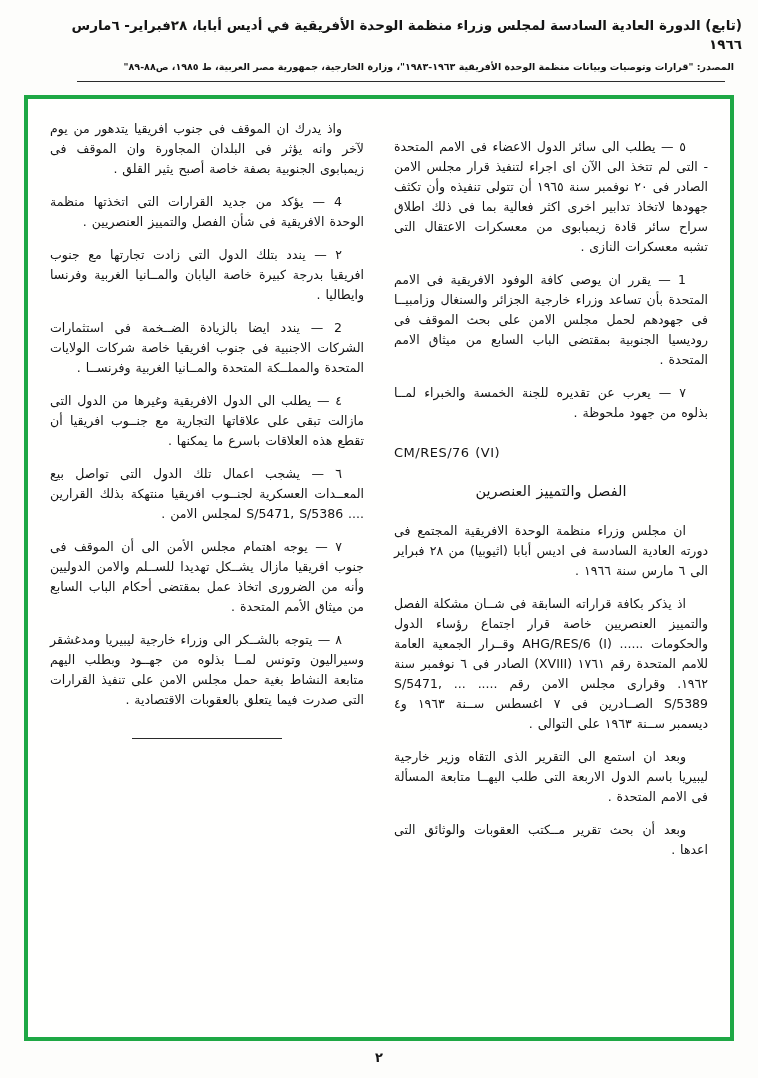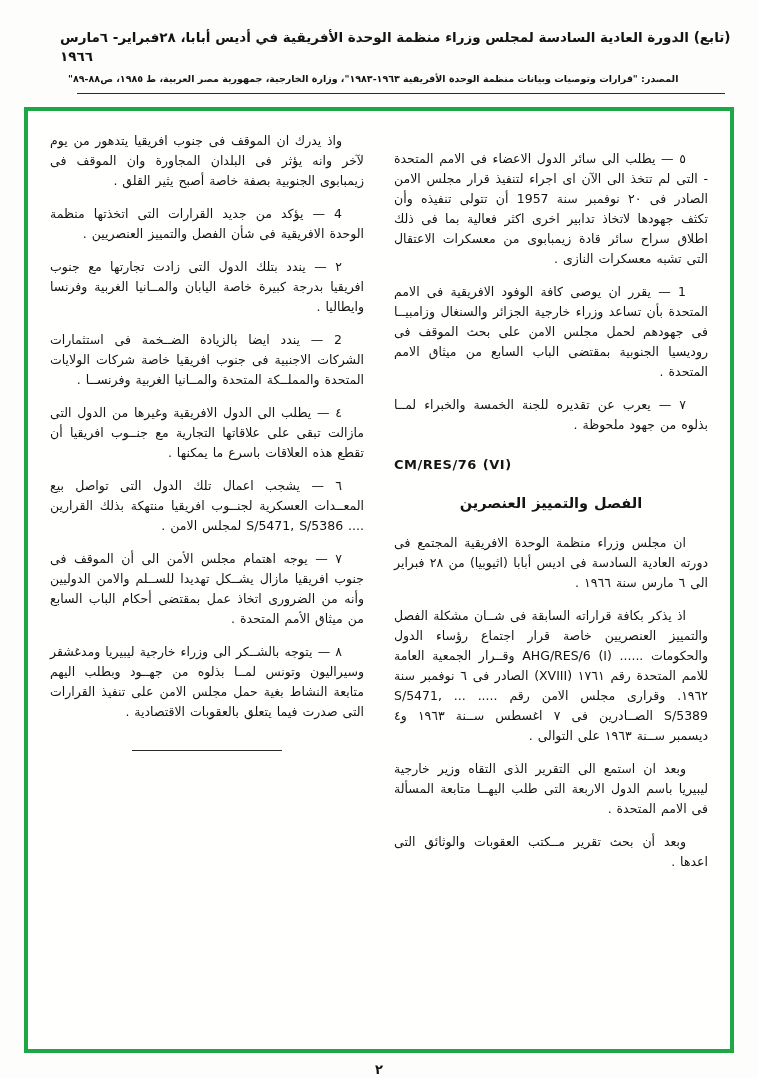--- a/index.html
+++ b/index.html
@@ -4,21 +4,21 @@
 <style>
   * { box-sizing: border-box; }
   html, body {
     margin: 0; padding: 0;
     width: 758px; height: 1078px;
     background: #fdfdfb;
     overflow: hidden;
     font-family: "DejaVu Sans", sans-serif;
     color: #141414;
   }
-  .doc-header { text-align: left; padding-top: 28px; direction: rtl; margin-left: 44px; }
+  .doc-header { text-align: right; padding-top: 16px; direction: rtl; margin-left: 44px; }
   .doc-title {
     font-weight: bold;
     font-size: 13.5px;
     line-height: 1.4;
     padding: 0 16px;
   }
   .doc-source {
     font-size: 9.5px;
     font-weight: bold;
     margin-top: 7px;
@@ -52,29 +52,29 @@
     font-size: 12.5px;
     line-height: 1.6;
     text-align: justify;
     margin: 0 0 13px;
     text-indent: 22px;
     word-spacing: 1px;
   }
   p.para.latin {
     direction: ltr;
     text-align: left;
-    font-weight: bold;
+    font-weight: normal;
     text-indent: 0;
     font-size: 13px;
     margin: 20px 0 16px;
     letter-spacing: 0.5px;
   }
   p.para.heading {
     text-align: center;
-    font-weight: bold;
+    font-weight: normal;
     font-size: 14.5px;
     text-indent: 0;
     margin: 4px 0 18px;
   }
   .footnote-rule {
     width: 150px;
     border-top: 1.5px solid #2a2a2a;
     margin: 28px auto 0;
   }
   .page-number {
@@ -91,21 +91,21 @@
 
   <div class="doc-header">
     <div class="doc-title">(تابع) الدورة العادية السادسة لمجلس وزراء منظمة الوحدة الأفريقية في أديس أبابا، ٢٨فبراير- ٦مارس ١٩٦٦</div>
     <div class="doc-source">المصدر: "قرارات وتوصيات وبيانات منظمة الوحدة الأفريقية ١٩٦٣-١٩٨٣"، وزارة الخارجية، جمهورية مصر العربية، ط ١٩٨٥، ص٨٨-٨٩"</div>
     <hr class="header-rule">
   </div>
 
   <div class="green-frame" style="border-color: rgb(30, 168, 69);">
     <div class="columns">
       <div class="column right-col" id="col-right">
-          <p class="para normal">٥ — يطلب الى سائر الدول الاعضاء فى الامم المتحدة - التى لم تتخذ الى الآن اى اجراء لتنفيذ قرار مجلس الامن الصادر فى ٢٠ نوفمبر سنة 1957 أن تتولى تنفيذه وأن تكثف جهودها لاتخاذ تدابير اخرى اكثر فعالية بما فى ذلك اطلاق سراح سائر قادة زيمبابوى من معسكرات الاعتقال التى تشبه معسكرات النازى .</p>
+          <p class="para normal">٥ — يطلب الى سائر الدول الاعضاء فى الامم المتحدة - التى لم تتخذ الى الآن اى اجراء لتنفيذ قرار مجلس الامن الصادر فى ٢٠ نوفمبر سنة ١٩٦٥ أن تتولى تنفيذه وأن تكثف جهودها لاتخاذ تدابير اخرى اكثر فعالية بما فى ذلك اطلاق سراح سائر قادة زيمبابوى من معسكرات الاعتقال التى تشبه معسكرات النازى .</p>
           <p class="para normal">1 — يقرر ان يوصى كافة الوفود الافريقية فى الامم المتحدة بأن تساعد وزراء خارجية الجزائر والسنغال وزامبيــا فى جهودهم لحمل مجلس الامن على بحث الموقف فى روديسيا الجنوبية بمقتضى الباب السابع من ميثاق الامم المتحدة .</p>
           <p class="para normal">٧ — يعرب عن تقديره للجنة الخمسة والخبراء لمــا بذلوه من جهود ملحوظة .</p>
           <p class="para latin">CM/RES/76 (VI)</p>
           <p class="para heading">الفصل والتمييز العنصرين</p>
           <p class="para normal">ان مجلس وزراء منظمة الوحدة الافريقية المجتمع فى دورته العادية السادسة فى اديس أبابا (اثيوبيا) من ٢٨ فبراير الى ٦ مارس سنة ١٩٦٦ .</p>
           <p class="para normal">اذ يذكر بكافة قراراته السابقة فى شــان مشكلة الفصل والتمييز العنصريين خاصة قرار اجتماع رؤساء الدول والحكومات ...... AHG/RES/6 (I) وقــرار الجمعية العامة للامم المتحدة رقم ١٧٦١ (XVIII) الصادر فى ٦ نوفمبر سنة ١٩٦٢. وقرارى مجلس الامن رقم ..... ... S/5471, S/5389 الصــادرين فى ٧ اغسطس ســنة ١٩٦٣ و٤ ديسمبر ســنة ١٩٦٣ على التوالى .</p>
           <p class="para normal">وبعد ان استمع الى التقرير الذى التقاه وزير خارجية ليبيريا باسم الدول الاربعة التى طلب اليهــا متابعة المسألة فى الامم المتحدة .</p>
           <p class="para normal">وبعد أن بحث تقرير مــكتب العقوبات والوثائق التى اعدها .</p>
         </div>
       <div class="column left-col" id="col-left">

